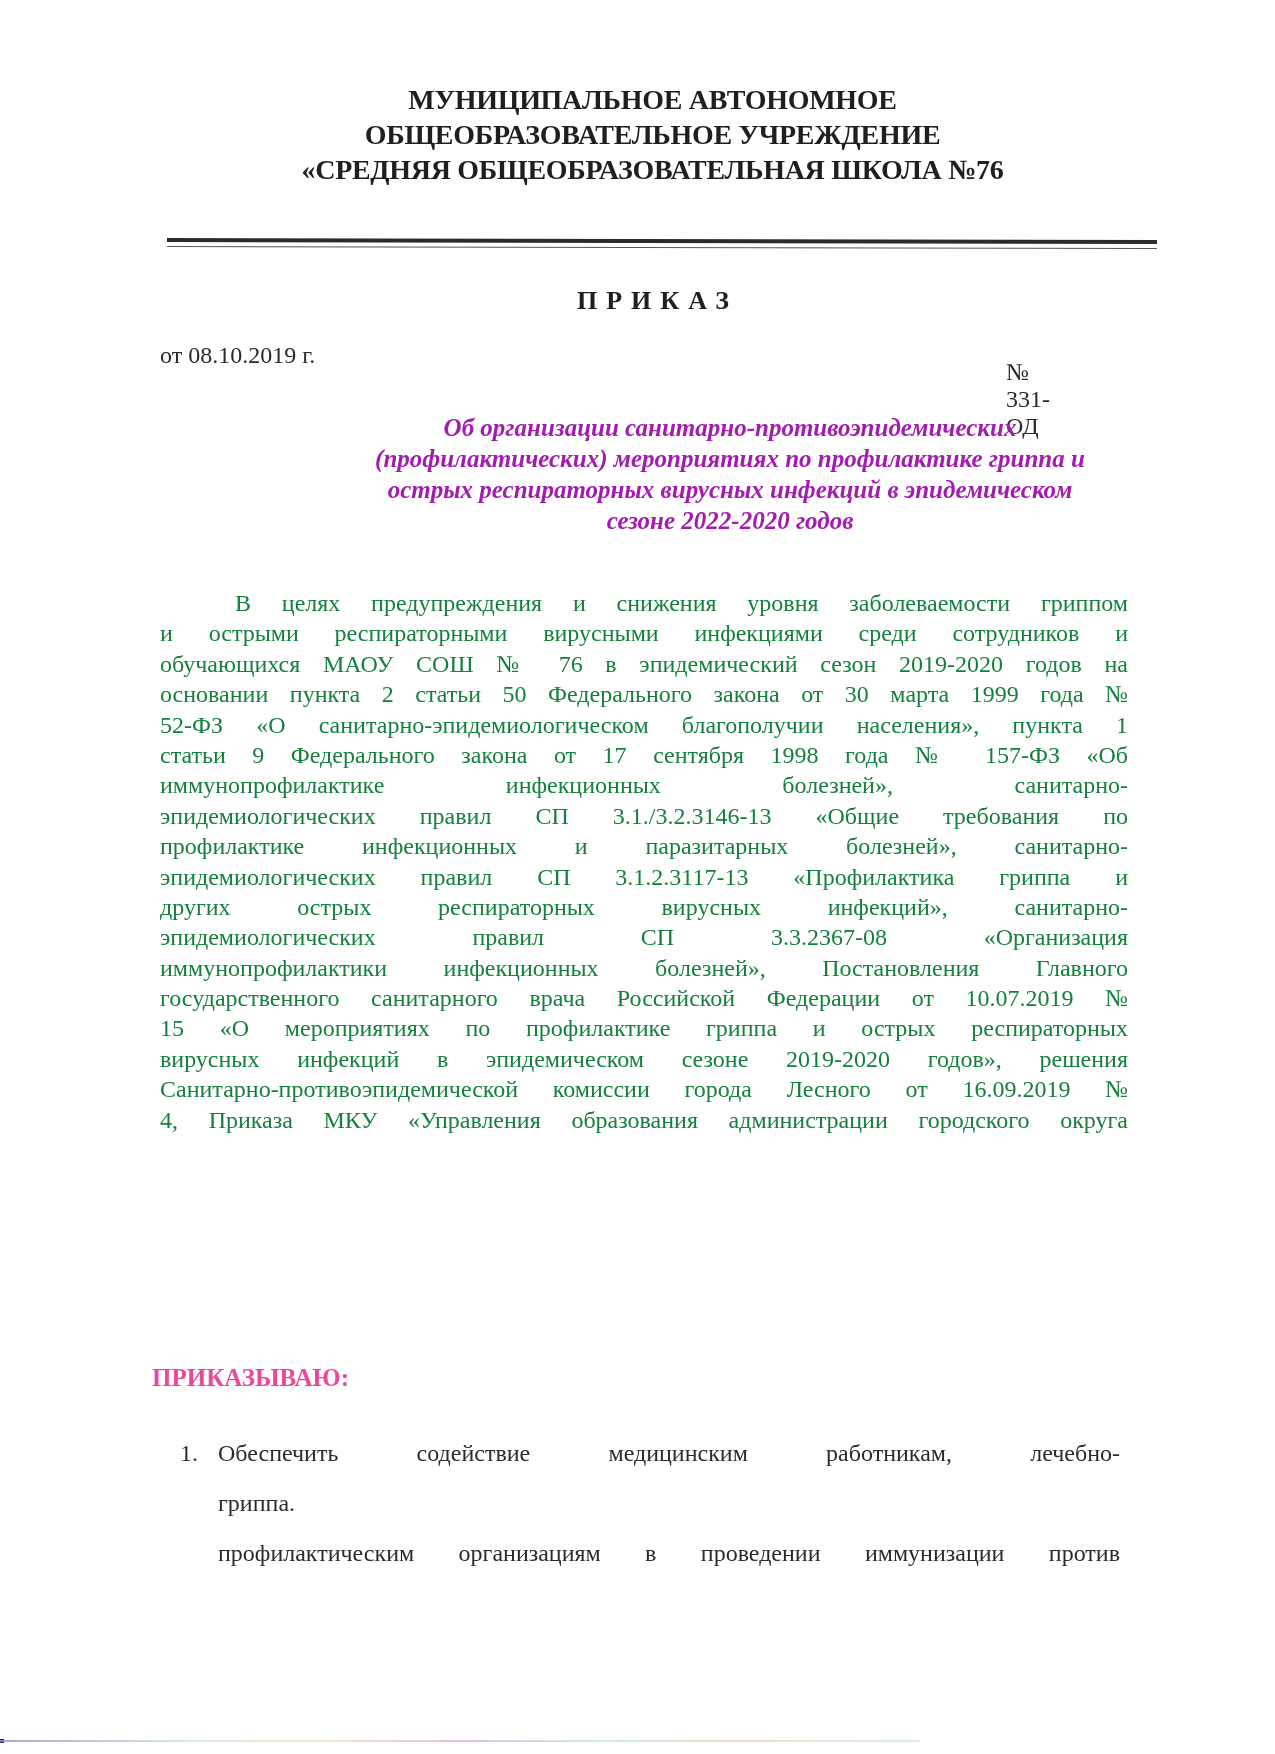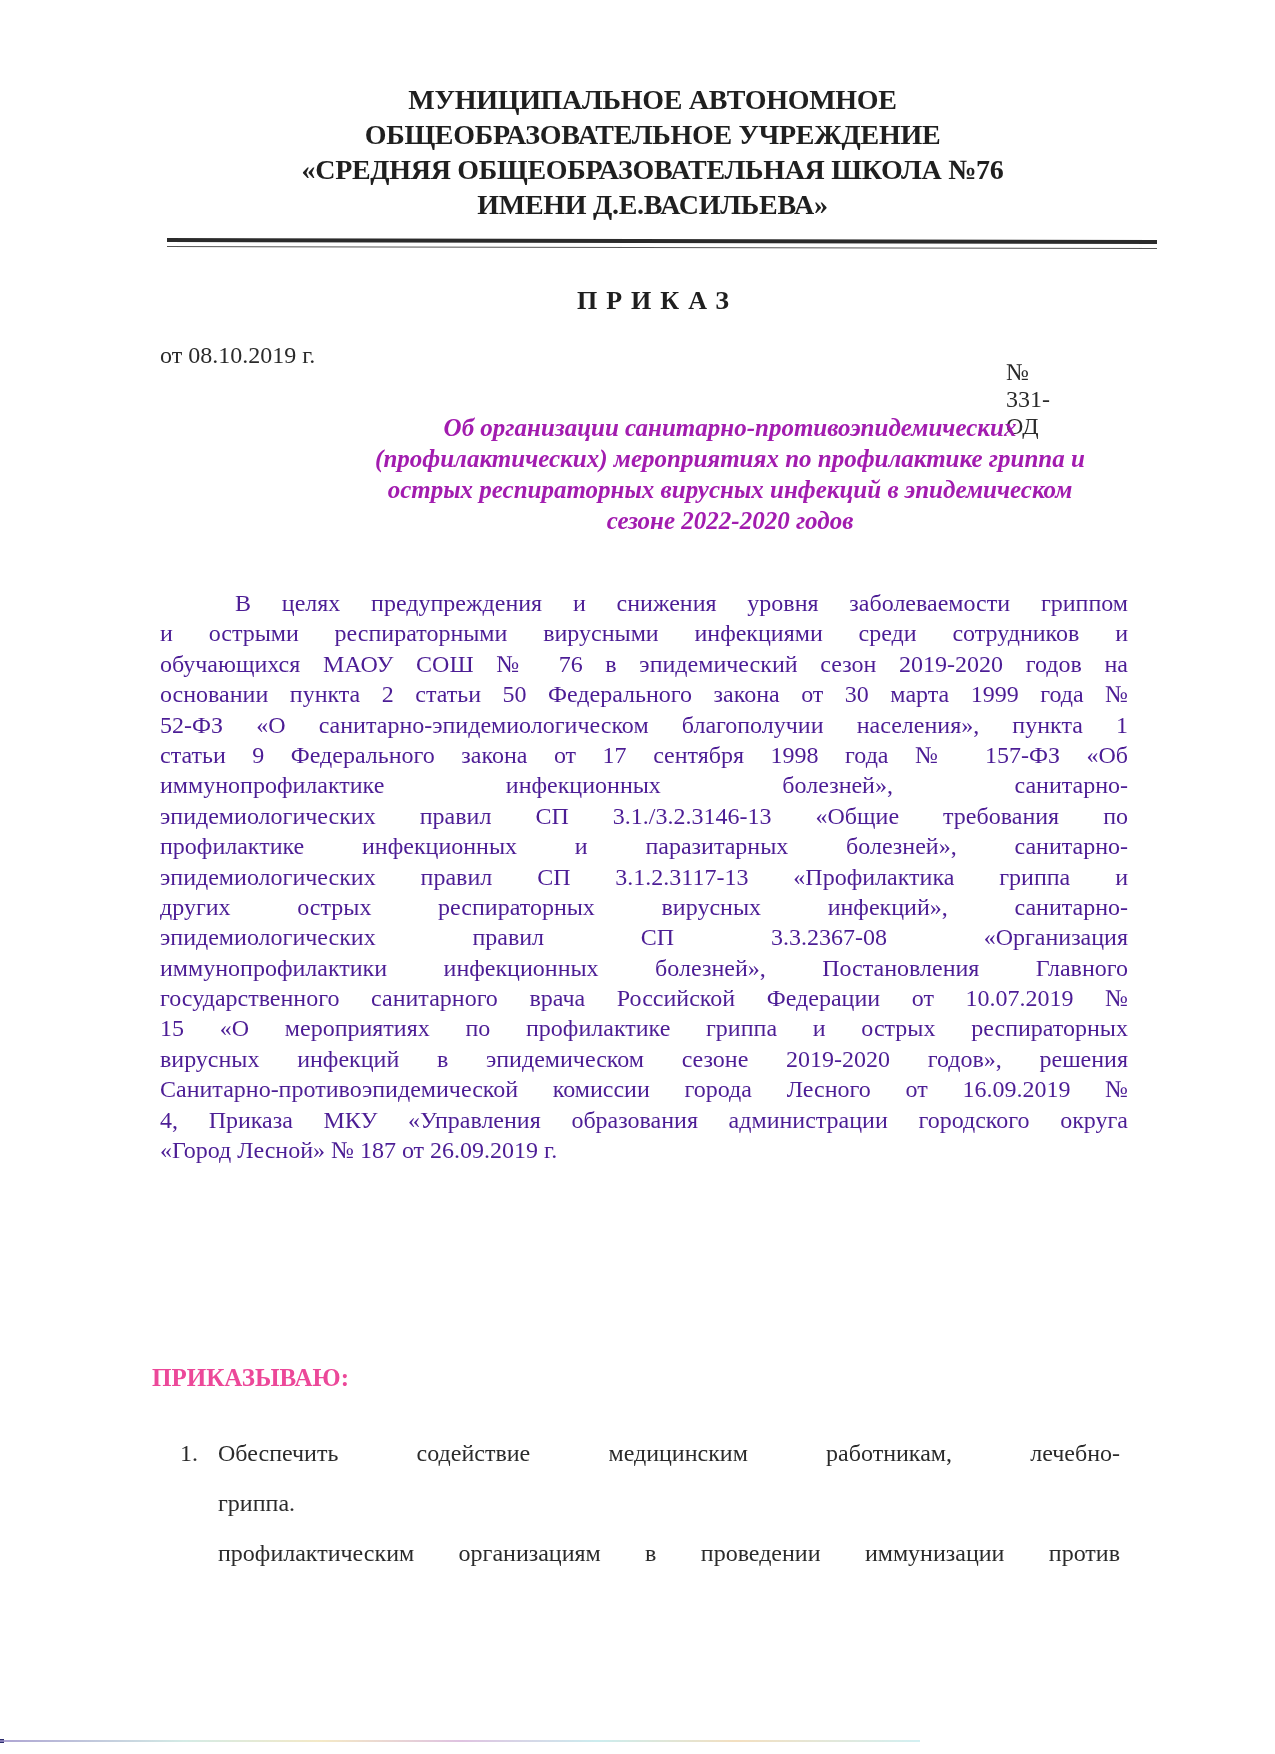--- a/index.html
+++ b/index.html
@@ -20,21 +20,21 @@
                  font-weight: bold; font-size: 26px; letter-spacing: 9px; color: #1f1f1f; padding-left: 20px; }
 
   .date { position: absolute; left: 160px; top: 342px; font-size: 24px; }
   .number { position: absolute; left: 1006px; top: 359px; font-size: 24px; }
 
   .subject { position: absolute; left: 320px; top: 412px; width: 820px; text-align: center;
              font-style: italic; font-weight: bold; font-size: 25px; line-height: 31px; color: #a21caf; }
   .subject .line { display: block; }
 
   .body { position: absolute; left: 160px; top: 588px; width: 968px; font-size: 24px;
-          line-height: 30.4px; color: #4c1d95; }
+          line-height: 30.4px; color: #15803d; }
   .body .row { display: block; text-align: justify; text-align-last: justify; height: 30.4px; white-space: nowrap; }
   .body .row.wrap { white-space: normal; }
   .body .row.first { padding-left: 75px; }
   .body .row.last { text-align-last: left; }
 
   .directive { position: absolute; left: 152px; top: 1364px; font-weight: bold; font-size: 25px; color: #ec4899; }
 
   .list { position: absolute; left: 180px; top: 1428px; width: 940px; font-size: 24px; line-height: 50px; color: #2b2b2b; }
   .list .num { position: absolute; left: 0; top: 0; }
   .list .text { margin-left: 38px; }
@@ -47,21 +47,20 @@
 </style>
 </head>
 <body>
 
 <div class="page">
 
   <div class="header">
     <span class="line">МУНИЦИПАЛЬНОЕ АВТОНОМНОЕ</span>
     <span class="line">ОБЩЕОБРАЗОВАТЕЛЬНОЕ УЧРЕЖДЕНИЕ</span>
     <span class="line">«СРЕДНЯЯ ОБЩЕОБРАЗОВАТЕЛЬНАЯ ШКОЛА №76</span>
-    <span class="line">ИМЕНИ Д.Е.ВАСИЛЬЕВА»</span>
   </div>
 
   <div class="rule-thick"></div>
   <div class="rule-thin"></div>
 
   <div class="order-title">ПРИКАЗ</div>
 
   <div class="date">от 08.10.2019 г.</div>
   <div class="number">№ 331-ОД</div>
 
@@ -84,21 +83,20 @@
     <span class="row wrap">профилактике инфекционных и паразитарных болезней», санитарно-</span>
     <span class="row">эпидемиологических правил СП 3.1.2.3117-13 «Профилактика гриппа и</span>
     <span class="row wrap">других острых респираторных вирусных инфекций», санитарно-</span>
     <span class="row wrap">эпидемиологических правил СП 3.3.2367-08 «Организация</span>
     <span class="row">иммунопрофилактики инфекционных болезней», Постановления Главного</span>
     <span class="row">государственного санитарного врача Российской Федерации от 10.07.2019 №</span>
     <span class="row">15 «О мероприятиях по профилактике гриппа и острых респираторных</span>
     <span class="row">вирусных инфекций в эпидемическом сезоне 2019-2020 годов», решения</span>
     <span class="row">Санитарно-противоэпидемической комиссии города Лесного от 16.09.2019 №</span>
     <span class="row">4, Приказа МКУ «Управления образования администрации городского округа</span>
-    <span class="row last">«Город Лесной» № 187 от 26.09.2019 г.</span>
   </div>
 
   <div class="directive">ПРИКАЗЫВАЮ:</div>
 
   <div class="list">
     <div style="position:relative;">
       <span class="num">1.</span>
       <div class="text">
         <span class="row">Обеспечить содействие медицинским работникам, лечебно-</span>
         <span class="row last">гриппа.</span>

